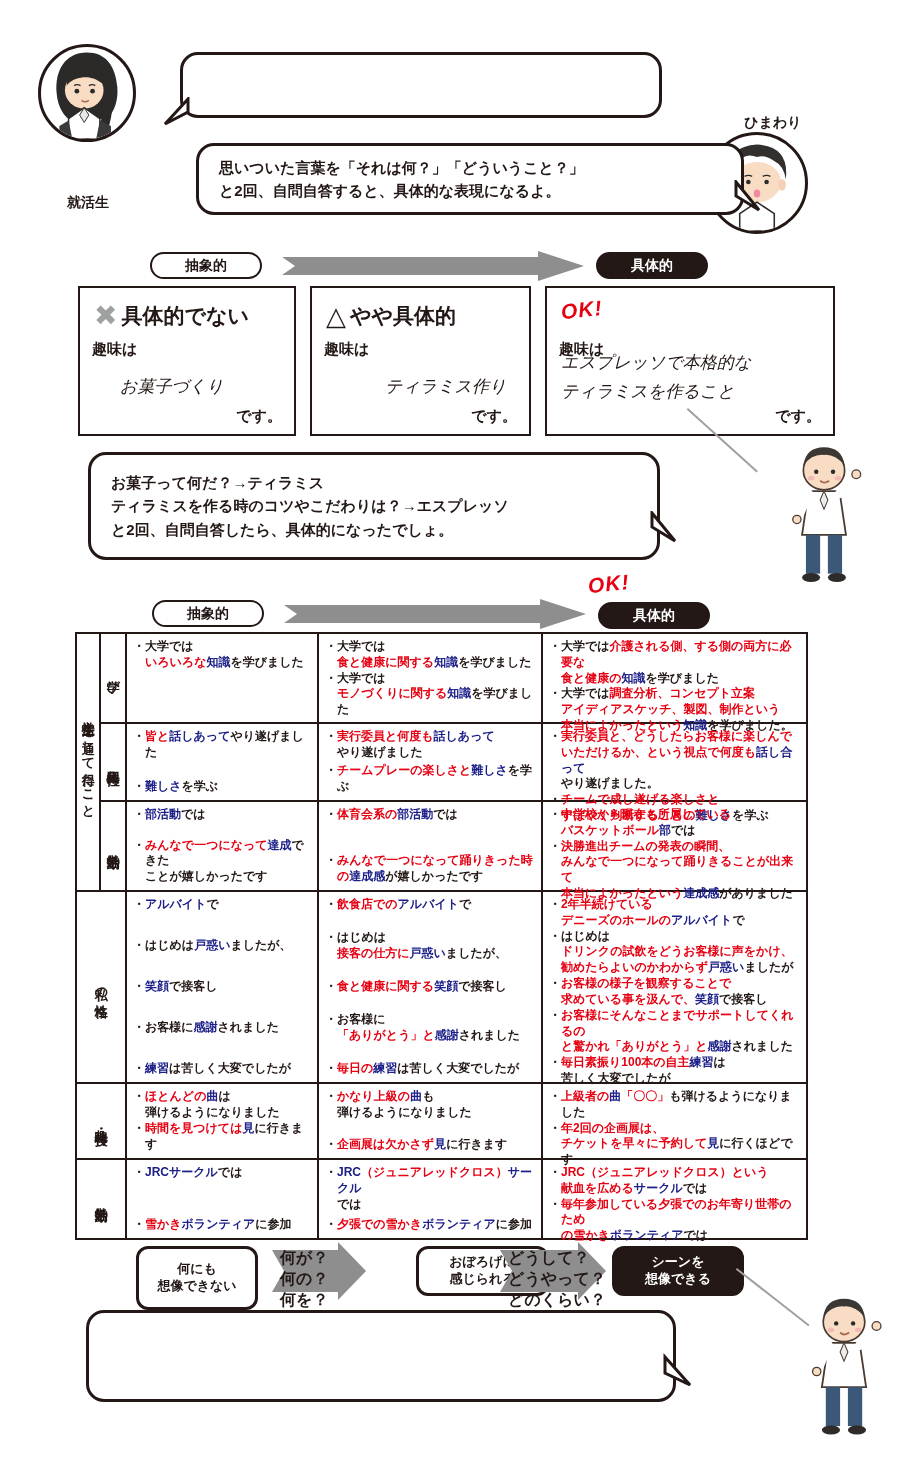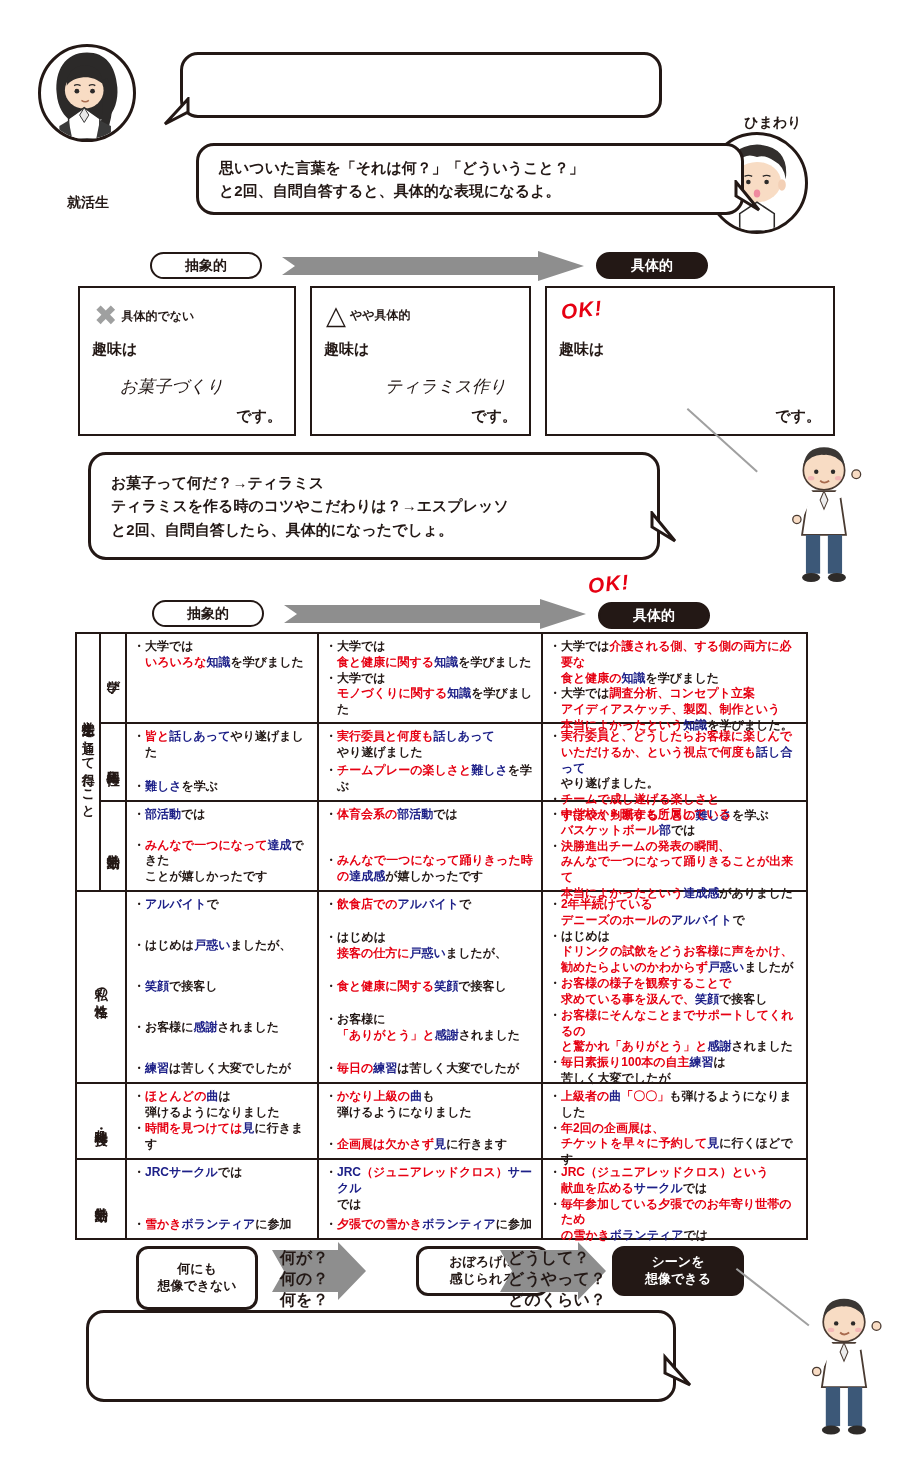--- a/index.html
+++ b/index.html
@@ -23,21 +23,21 @@
 
   
   .pill{box-sizing:border-box;border-radius:15px;font-weight:700;font-size:14px;display:flex;align-items:center;justify-content:center;}
   .pill.light{background:#fff;border:2.5px solid var(--ink);color:var(--ink);}
   .pill.dark{background:var(--ink);color:#fff;border:2.5px solid var(--ink);}
   .okmark{color:var(--red);font-weight:700;font-size:21px;transform:rotate(-6deg);font-style:italic;letter-spacing:1px;}
 
   
   .exbox{border:2.5px solid var(--ink);background:#fff;box-sizing:border-box;}
   .exbox .titlerow{position:absolute;left:14px;top:14px;display:flex;align-items:center;gap:4px;}
-  .exbox .title{font-weight:700;font-size:12px;}
+  .exbox .title{font-weight:700;font-size:21px;}
   .icon-x{color:var(--grayx);font-weight:700;font-size:28px;line-height:1;}
   .icon-tri{color:var(--ink);font-weight:700;font-size:26px;line-height:1;}
   .exbox .lead{position:absolute;left:12px;top:52px;font-weight:700;font-size:15px;}
   .exbox .hand{position:absolute;font-family:"DejaVu Serif","Liberation Serif",serif;font-style:italic;font-size:17px;line-height:1.9;white-space:pre-line;}
   .exbox .tail-txt{position:absolute;right:12px;bottom:8px;font-weight:700;font-size:15px;}
 
   
   .stick{border-top:2px solid #a0a0a0;transform-origin:0 0;}
 
   
@@ -146,20 +146,22 @@
     <div class="lead">趣味は</div>
     <div class="hand" style="left:46px;top:82px;margin-left:27px;">ティラミス作り</div>
     <div class="tail-txt">です。</div>
   </div>
 
   <div class="abs exbox" style="left:545px;top:286px;width:290px;height:150px;">
     <div class="titlerow" style="top:10px;">
       <span class="okmark">OK!</span>
     </div>
     <div class="lead">趣味は</div>
+    <div class="hand" style="left:14px;top:60px;line-height:1.7;">エスプレッソで本格的な
+ティラミスを作ること</div>
     <div class="tail-txt">です。</div>
   </div>
 
   <div class="abs stick" style="left:688px;top:408px;width:94px;transform:rotate(42deg);"></div>
 
   <div class="abs bubble" style="left:88px;top:452px;width:572px;height:108px;">
     <span class="txt">お菓子って何だ？→ティラミス
 ティラミスを作る時のコツやこだわりは？→エスプレッソ
 と2回、自問自答したら、具体的になったでしょ。</span>
     <svg class="tail" style="right:-21px;top:56px;" width="28" height="36">

